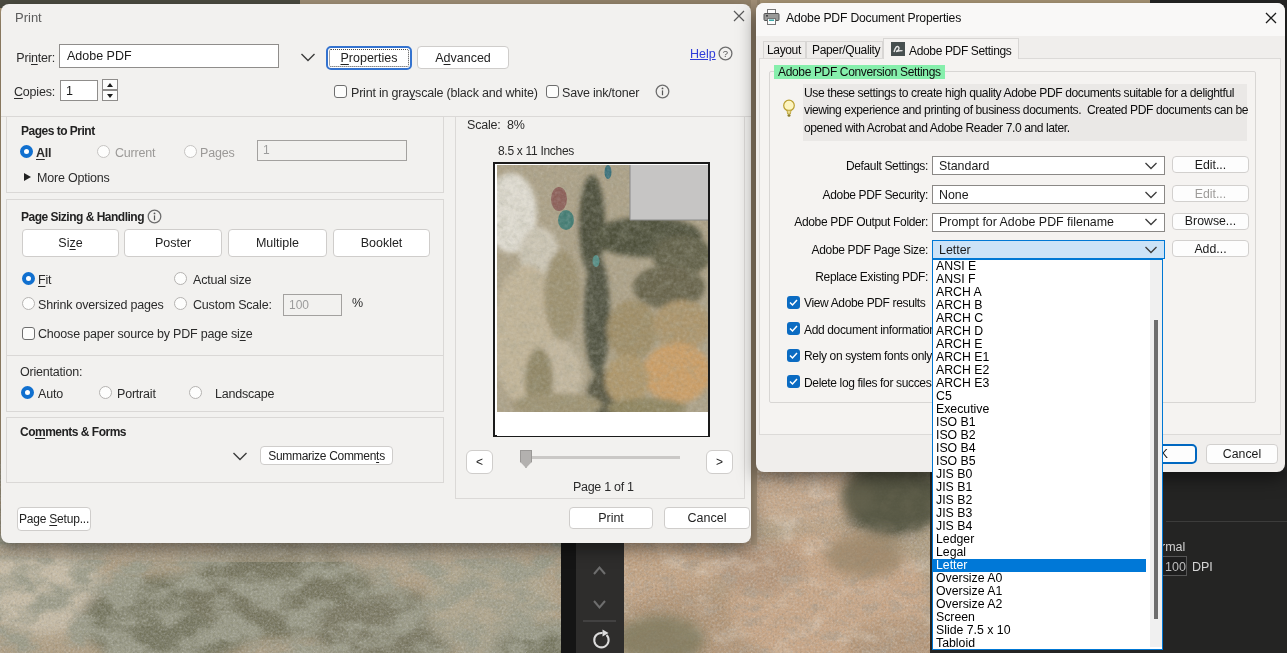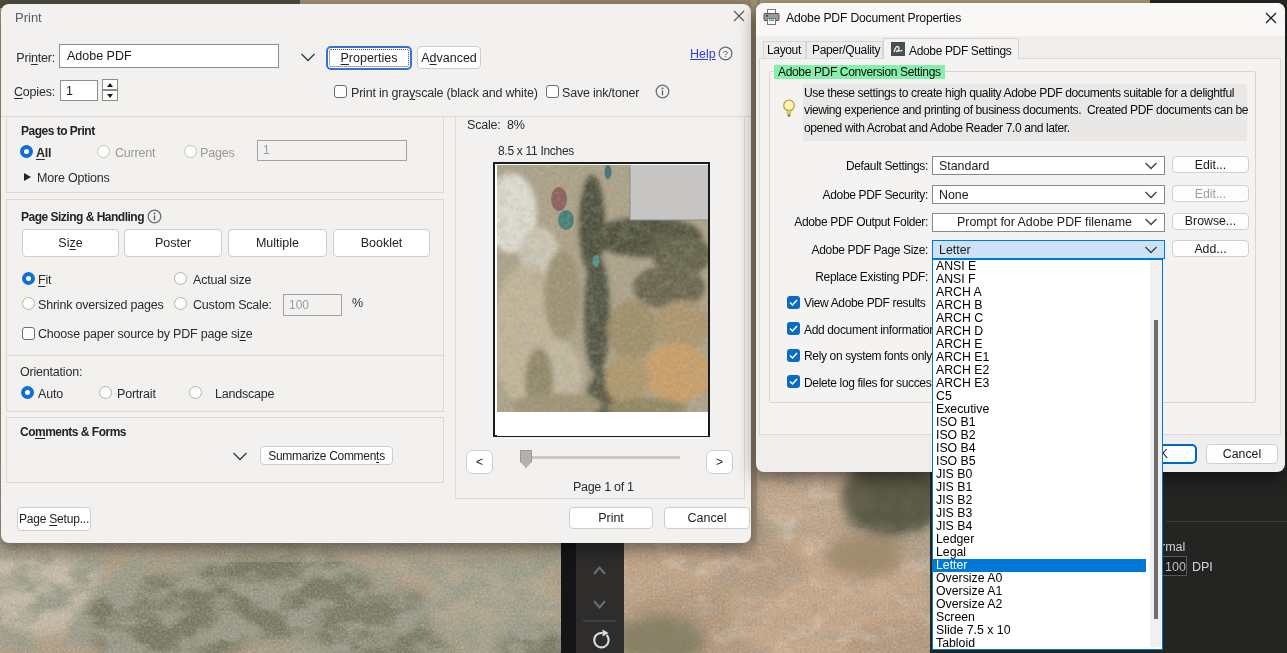--- a/index.html
+++ b/index.html
@@ -120,21 +120,21 @@
   </svg>
 
   <div class="lbl" style="left:0px;top:47px;width:54px;text-align:right">Pri<span class="u">n</span>ter:</div>
   <div class="combo" style="left:58px;top:40px;width:220px;height:24px">Adobe PDF</div>
   <svg class="abs" style="left:299px;top:49px" width="16" height="9" viewBox="0 0 16 9">
       <path d="M1.5 1 L8 7.5 L14.5 1" fill="none" stroke="#3c3c3c" stroke-width="1.4"></path>
     </svg>
   <div class="btnA" style="left:325px;top:42px;width:86px;height:24px;border:2px solid #3473cf;border-radius:5px;outline:1px dotted #4a4a4a;outline-offset:-4px">
       <span><span class="u">P</span>roperties</span>
     </div>
-  <div class="btnA" style="left:416px;top:42px;width:64px;height:23px">
+  <div class="btnA" style="left:416px;top:42px;width:92px;height:23px">
       <span>A<span class="u">d</span>vanced</span>
     </div>
   <div class="abs" style="left:689px;top:43px;font-size:12.5px;color:#2f3bd9;text-decoration:underline">Help</div>
   <svg class="abs" style="left:717px;top:42px" width="15" height="15" viewBox="0 0 15 15">
     <circle cx="7.5" cy="7.5" r="6.4" fill="none" stroke="#6e6e6e" stroke-width="1.3"></circle>
     <text x="7.5" y="11" font-size="9.5" text-anchor="middle" fill="#555">?</text>
   </svg>
 
   <div class="lbl" style="left:0px;top:81px;width:54px;text-align:right"><span class="u">C</span>opies:</div>
   <div class="combo" style="left:59px;top:76px;width:38px;height:21px;padding-left:5px">1</div>
@@ -335,21 +335,21 @@
   <div class="btnW" style="left:416px;top:153px;width:77px;height:17px">Edit...</div>
 
   <div class="wlbl" style="left:0px;top:185px;width:172px;text-align:right">Adobe PDF Security:</div>
   <div class="combo" style="left:176px;top:182px;width:233px;height:19px;font-size:12.4px;border-color:#8a8886;padding-left:6px">None</div>
   <svg class="abs" style="left:388px;top:188px" width="14" height="8" viewBox="0 0 14 8">
       <path d="M1.5 1 L7 6.5 L12.5 1" fill="none" stroke="#3c3c3c" stroke-width="1.3"></path>
     </svg>
   <div class="btnW" style="left:416px;top:182px;width:77px;height:17px;color:#9d9b99">Edit...</div>
 
   <div class="wlbl" style="left:0px;top:212px;width:172px;text-align:right">Adobe PDF Output Folder:</div>
-  <div class="combo" style="left:176px;top:209.5px;width:233px;height:19px;font-size:12.4px;border-color:#8a8886;padding-left:24px">Prompt for Adobe PDF filename</div>
+  <div class="combo" style="left:176px;top:209.5px;width:233px;height:19px;font-size:12.4px;border-color:#8a8886;padding-left:6px">Prompt for Adobe PDF filename</div>
   <svg class="abs" style="left:388px;top:215px" width="14" height="8" viewBox="0 0 14 8">
       <path d="M1.5 1 L7 6.5 L12.5 1" fill="none" stroke="#3c3c3c" stroke-width="1.3"></path>
     </svg>
   <div class="btnW" style="left:416px;top:209.5px;width:77px;height:17px">Browse...</div>
 
   <div class="wlbl" style="left:0px;top:240px;width:172px;text-align:right">Adobe PDF Page Size:</div>
   <div class="combo" style="left:176px;top:237px;width:233px;height:19px;font-size:12.4px;background:#cce3f7;border-color:#0078d4;padding-left:6px">Letter</div>
   <svg class="abs" style="left:388px;top:243px" width="14" height="8" viewBox="0 0 14 8">
       <path d="M1.5 1 L7 6.5 L12.5 1" fill="none" stroke="#3c3c3c" stroke-width="1.3"></path>
     </svg>

